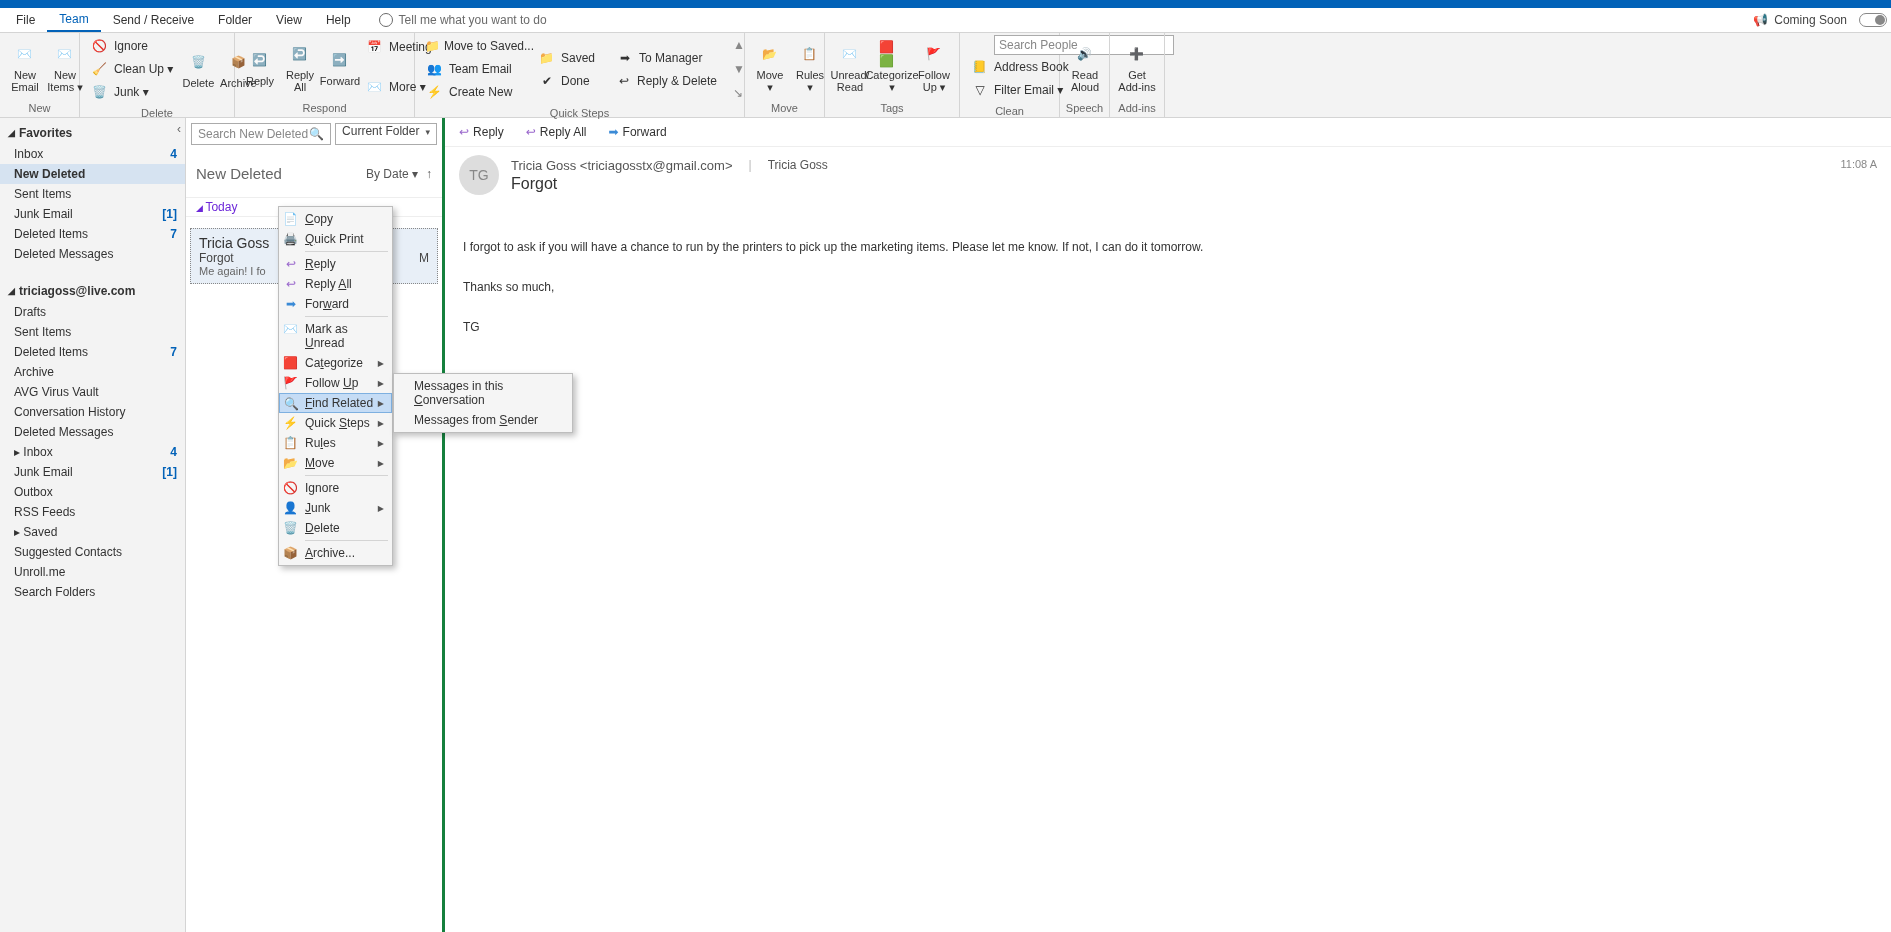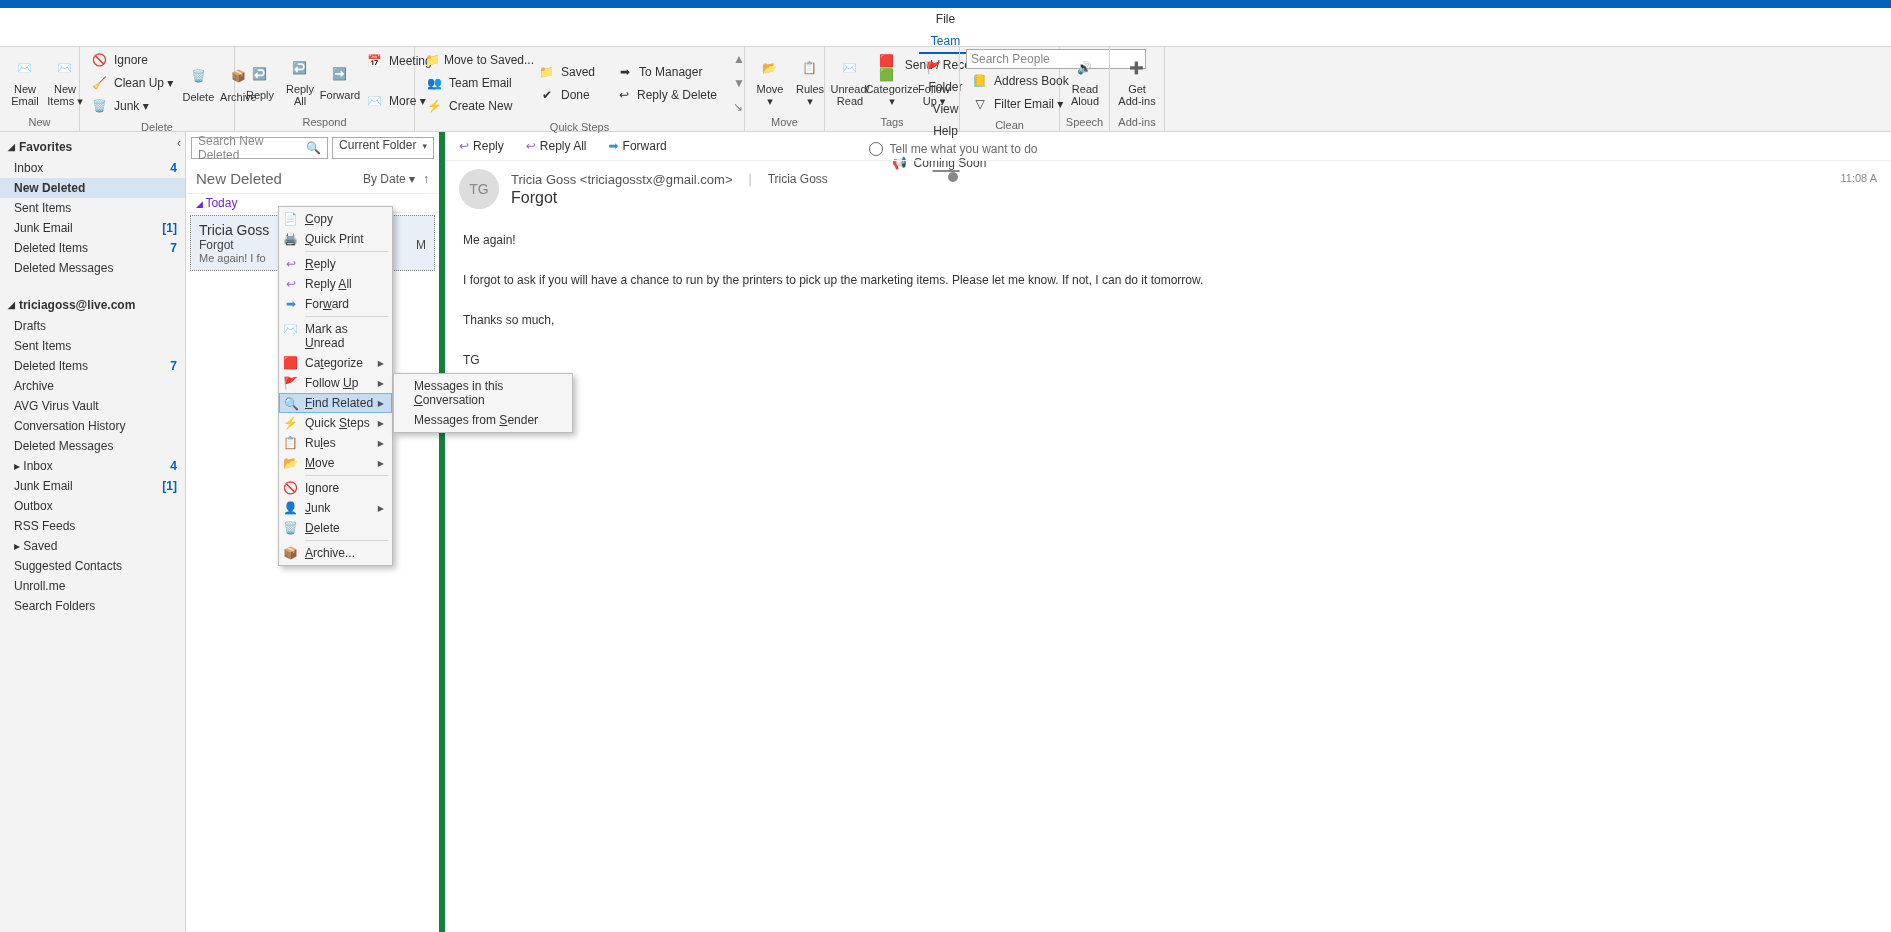--- a/index.html
+++ b/index.html
@@ -1,46 +1,46 @@
 <!DOCTYPE html>
 <html><head>
 <meta charset="utf-8">
 <style>
 * { margin:0; padding:0; box-sizing:border-box; font-family:"Segoe UI",Tahoma,sans-serif; font-size:12px; user-select:none; }
 html,body { width:1891px; height:932px; background:#fff; overflow:hidden; }
 .titlebar { height:8px; background:#0262b8; }
-.tabs { height:39px; background:#fff; border-bottom:1px solid #d4d4d4; display:flex; align-items:center; padding:0 4px;flex-direction:column; }
+.tabs { height:25px; background:#fff; border-bottom:1px solid #d4d4d4; display:flex; align-items:center; padding:0 4px; }
 .tab { padding:4px 12px; color:#333; cursor:pointer; }
 .tab.active { color:#0262b8; border-bottom:2px solid #0262b8; }
 .tell { display:flex; align-items:center; gap:6px; margin-left:16px; color:#6a6a6a; }
 .tell .bulb { width:14px; height:14px; border:1.5px solid #6a6a6a; border-radius:50%; position:relative; }
 .spacer { flex:1; }
 .coming { display:flex; align-items:center; gap:6px; color:#444; margin-right:12px; }
 .toggle { width:28px; height:14px; border:1px solid #888; border-radius:8px; position:relative; }
 .toggle::after{content:"";position:absolute;right:1px;top:1px;width:10px;height:10px;border-radius:50%;background:#888;}
 .ribbon { height:85px; background:#f3f3f3; border-bottom:1px solid #d4d4d4; display:flex; }
 .group { border-right:1px solid #d4d4d4; display:flex; flex-direction:column; }
 .group-body { flex:1; display:flex; align-items:center; padding:2px 6px; gap:2px; }
 .group-label { text-align:center; font-size:11px; color:#666; padding:2px 0 3px; }
 .vbtn { display:flex; flex-direction:column; align-items:center; justify-content:center; padding:2px 6px; gap:2px; cursor:pointer; min-width:38px; }
 .vbtn .lbl { font-size:11px; color:#333; text-align:center; line-height:12px; }
 .hbtn { display:flex; align-items:center; gap:4px; padding:1px 4px; cursor:pointer; white-space:nowrap; color:#333; font-size:11px; }
 .ico { width:20px; height:20px; display:inline-flex; align-items:center; justify-content:center; }
 .ico-big { width:26px; height:26px; }
 .stackcol { display:flex; flex-direction:column; gap:1px; }
-.searchbox { width:180px; height:20px; border:1px solid #ababab; background:#fff; padding:0 4px; font-size:11px; color:#888; display:flex; align-items:center; }
+.searchbox { width:180px; height:20px; border:1px solid #ababab; background:#fff; padding:0 4px; font-size:11px; color:#888; display:flex; align-items:center;margin-left:28px; }
 .main { display:flex; height:calc(100% - 118px); }
 .nav { width:186px; border-right:1px solid #d4d4d4; background:#f3f3f3; position:relative; padding-top:4px; overflow:hidden; }
 .nav-head { padding:4px 8px; font-weight:600; color:#333; display:flex; align-items:center; gap:4px; }
 .nav-item { padding:3px 8px 3px 14px; color:#333; cursor:pointer; display:flex; justify-content:space-between; }
 .nav-item.sel { background:#d6e3f1; font-weight:600; }
 .nav-item .ct { color:#0262b8; font-weight:600; }
 .nav-sect { margin-top:16px; }
 .collapse { position:absolute; top:4px; right:4px; color:#666; cursor:pointer; }
-.mid { width:259px; border-right:6px solid #15803d; display:flex; flex-direction:column; }
+.mid { width:259px; border-right:3px solid #15803d; display:flex; flex-direction:column;gap:9px; }
 .mid-search { padding:5px; display:flex; gap:4px; }
 .mid-search .sb { flex:1; height:22px; border:1px solid #ababab; display:flex; align-items:center; padding:0 6px; color:#888; justify-content:space-between; }
 .mid-search .scope { height:22px; border:1px solid #ababab; display:flex; padding:0 6px; font-size:11px; color:#444; gap:4px; }
 .mid-header { display:flex; justify-content:space-between; align-items:center; padding:6px 10px; color:#444; }
 .mid-header .l { font-size:15px; color:#666; }
 .mid-header .r { font-size:11px; color:#555; display:flex; align-items:center; gap:8px; }
 .mid-group { padding:2px 10px; font-size:12px; color:#6d28d9; border-top:1px solid #eee; border-bottom:1px solid #eee; }
 .msg-item { border:1px dotted #888; margin:2px 4px; padding:6px 8px; background:#e8eff7; cursor:pointer; }
 .msg-item .from { font-size:14px; color:#333; }
 .msg-item .row2 { display:flex; justify-content:space-between; font-size:11px; color:#444; }
@@ -425,21 +425,21 @@
         <div style="display:flex;align-items:flex-start;gap:16px">
           <span style="color:#555;font-size:13px">Tricia Goss &lt;triciagosstx@gmail.com&gt;</span>
           <span style="color:#bbb">|</span>
           <span style="color:#555;font-size:12px">Tricia Goss</span>
           <span class="time-hdr">11:08 A</span>
         </div>
         <div style="font-size:16px;color:#333;margin-top:2px">Forgot</div>
       </div>
     </div>
     <div class="read-body">
-      <p>Me again!</p><br>
+      <br>
       <p>I forgot to ask if you will have a chance to run by the printers to pick up the marketing items. Please let me know. If not, I can do it tomorrow.</p><br>
       <p>Thanks so much,</p><br>
       <p>TG</p>
     </div>
   </div>
 </div>
 
 <div class="ctx">
   <div class="ctx-item">
       <span class="ci">📄</span>

